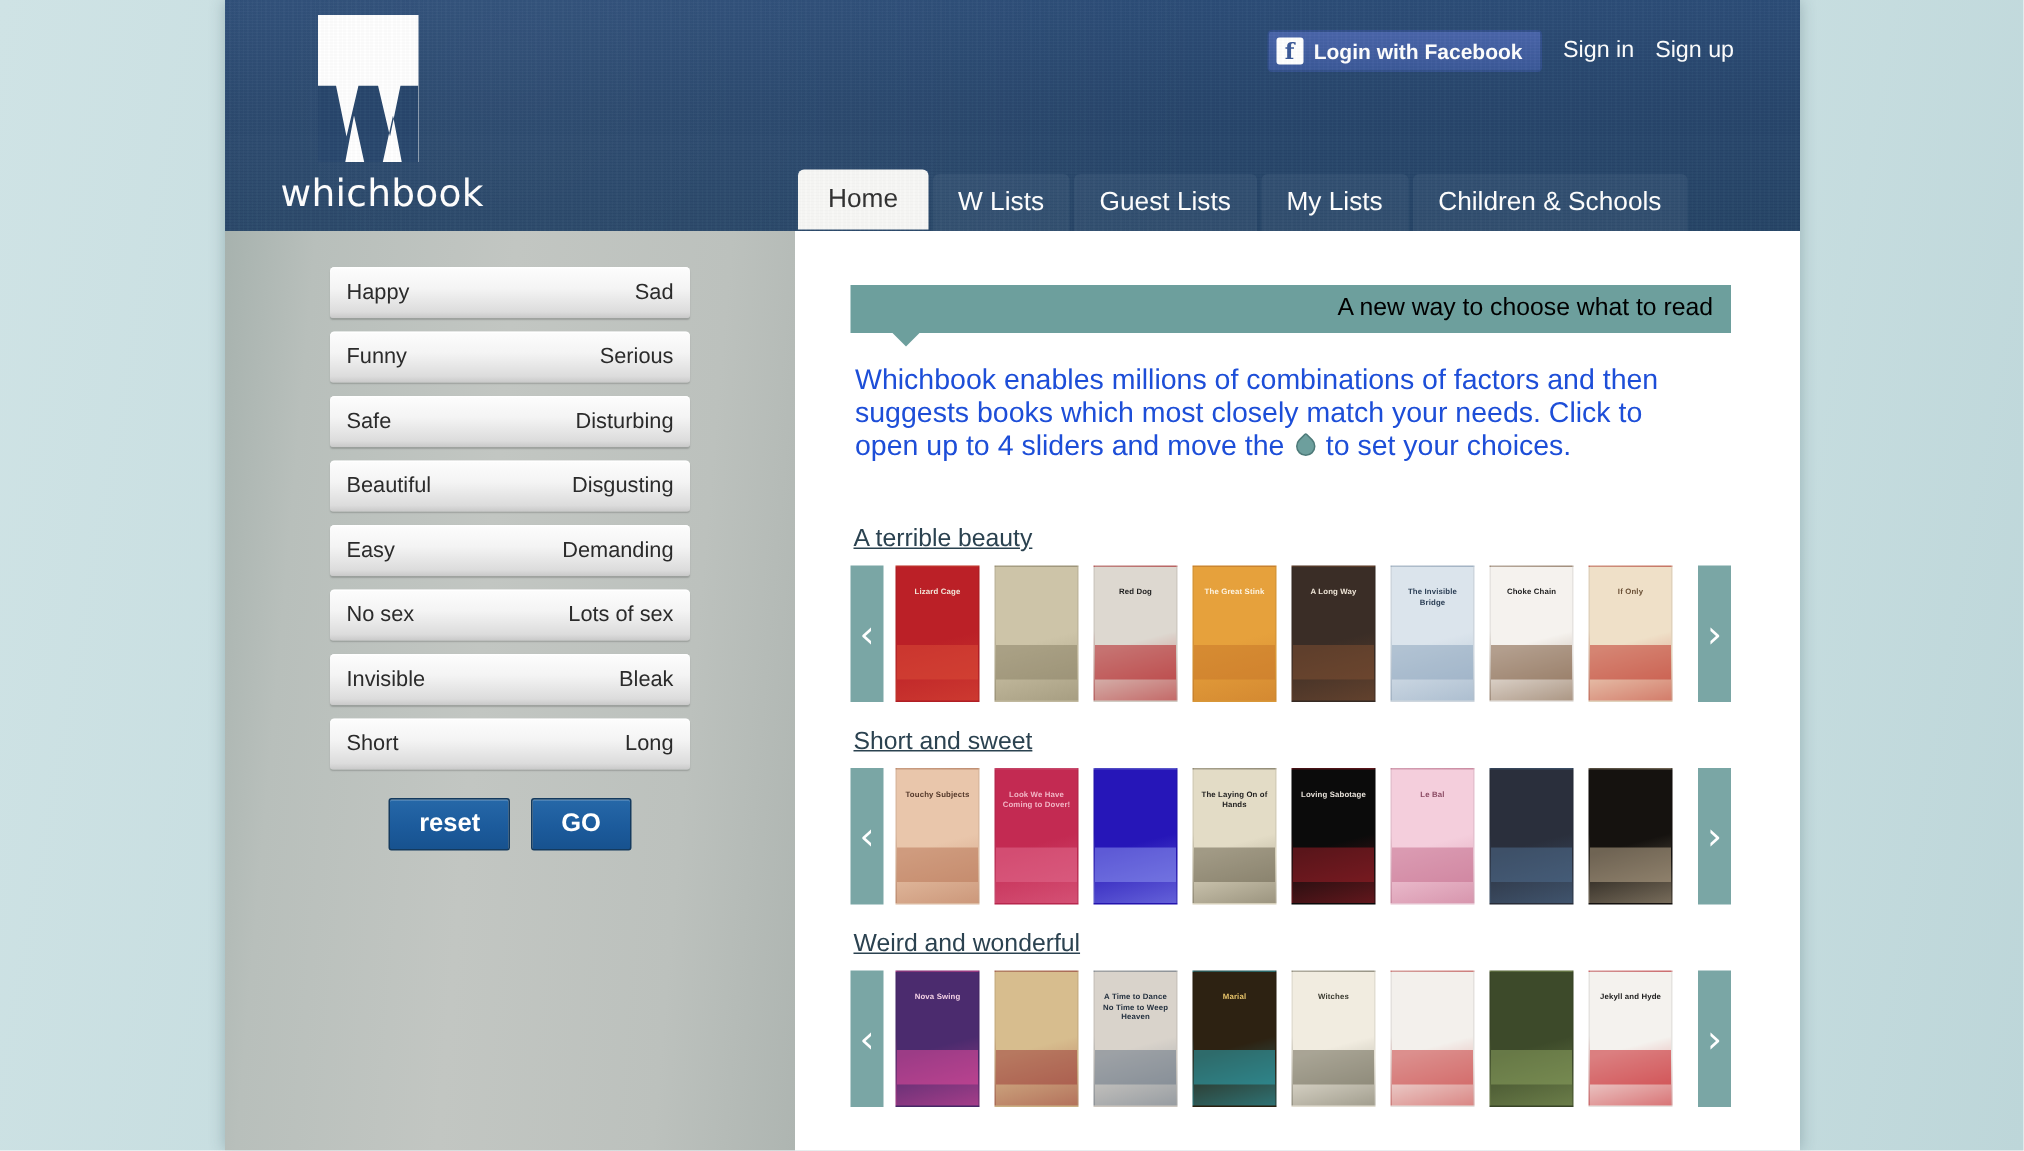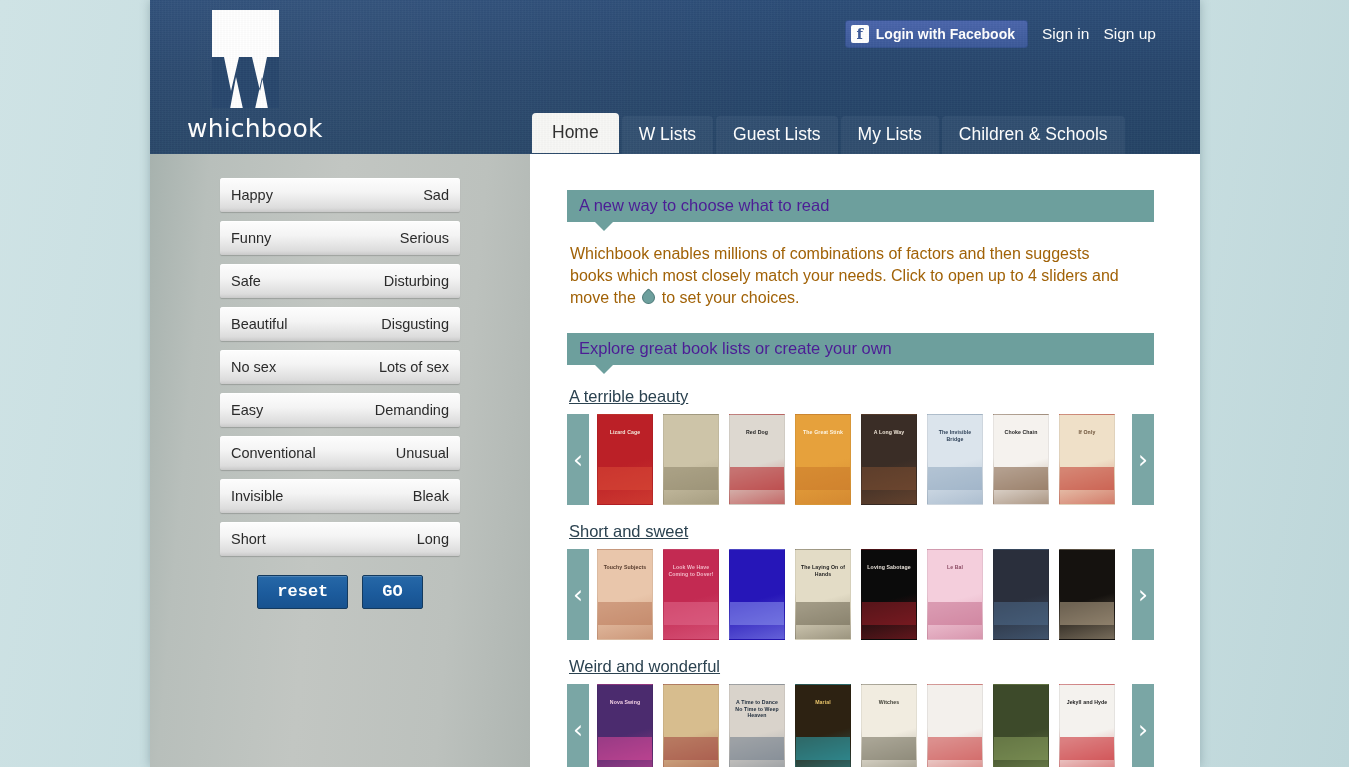--- a/index.html
+++ b/index.html
@@ -140,48 +140,48 @@
   .btn {
     border: 1px solid #143a5e;
     border-radius: 2px;
     background: linear-gradient(180deg, #2668a8 0%, #1c5b9c 55%, #17528f 100%);
     color: #ffffff;
     font-size: 17px;
     font-weight: 700;
     padding: 6px 19px 7px;
     cursor: pointer;
     box-shadow: inset 0 1px 0 rgba(255,255,255,.18);
-    font-family: Liberation Mono, monospace;
   }
   .main {
     flex: 1;
     background: #ffffff;
     padding: 36px 46px 0 37px;
     overflow: hidden;
   }
   .banner {
     position: relative;
     background: #6d9f9d;
-    color: #4c1d95;
+    color: #000000;
     font-size: 16.5px;
     padding: 6px 12px 7px;
     margin-bottom: 5px;
+    text-align: right;
   }
   .banner::after {
     content: "";
     position: absolute;
     left: 28px; bottom: -9px;
     border-left: 9px solid transparent;
     border-right: 9px solid transparent;
     border-top: 9px solid #6d9f9d;
   }
   .intro {
-    font-size: 16px;
+    font-size: 19px;
     line-height: 22px;
-    color: #a16207;
+    color: #1d4ed8;
     margin: 21px 0 24px 3px;
     max-width: 560px;
   }
   .drop {
     display: inline-block;
     width: 13px; height: 13px;
     background: #6d9f9d;
     border: 1px solid #4d7a79;
     border-radius: 55% 12% 55% 55%;
     transform: rotate(-45deg);
@@ -286,30 +286,26 @@
             </div>
             <div class="slider-row">
               <span class="lt">Safe</span>
               <span class="rt">Disturbing</span>
             </div>
             <div class="slider-row">
               <span class="lt">Beautiful</span>
               <span class="rt">Disgusting</span>
             </div>
             <div class="slider-row">
+              <span class="lt">Easy</span>
+              <span class="rt">Demanding</span>
+            </div>
+            <div class="slider-row">
               <span class="lt">No sex</span>
               <span class="rt">Lots of sex</span>
-            </div>
-            <div class="slider-row">
-              <span class="lt">Easy</span>
-              <span class="rt">Demanding</span>
-            </div>
-            <div class="slider-row">
-              <span class="lt">Conventional</span>
-              <span class="rt">Unusual</span>
             </div>
             <div class="slider-row">
               <span class="lt">Invisible</span>
               <span class="rt">Bleak</span>
             </div>
             <div class="slider-row">
               <span class="lt">Short</span>
               <span class="rt">Long</span>
             </div>
           </div>
@@ -324,23 +320,20 @@
         <div class="banner">
           <span>A new way to choose what to read</span>
         </div>
 
         <p class="intro">
           <span>Whichbook enables millions of combinations of factors and then suggests books which most closely match your needs. Click to open up to 4 sliders and move the</span>
           <span class="drop"></span>
           <span>to set your choices.</span>
         </p>
 
-        <div class="banner">
-          <span>Explore great book lists or create your own</span>
-        </div>
 
         <div id="lists"><div class="list-title">A terrible beauty</div><div class="carousel">
               <div class="arrow">‹</div>
               <div class="covers">
                 <div class="cover" style="background: linear-gradient(165deg, rgb(187, 32, 39) 0%, rgb(187, 32, 39) 55%, rgb(217, 74, 54) 130%); color: rgb(242, 231, 218);">
                   <div style="position: absolute; left: 0px; right: 0px; top: 58%; height: 26%; background: rgb(217, 74, 54); opacity: 0.55;"></div>
                   <div class="ct" style="top: 16%;">Lizard Cage</div>
                 </div>
                 <div class="cover" style="background: linear-gradient(165deg, rgb(205, 196, 168) 0%, rgb(205, 196, 168) 55%, rgb(141, 132, 104) 130%); color: rgb(92, 86, 69);">
                   <div style="position: absolute; left: 0px; right: 0px; top: 58%; height: 26%; background: rgb(141, 132, 104); opacity: 0.55;"></div>

